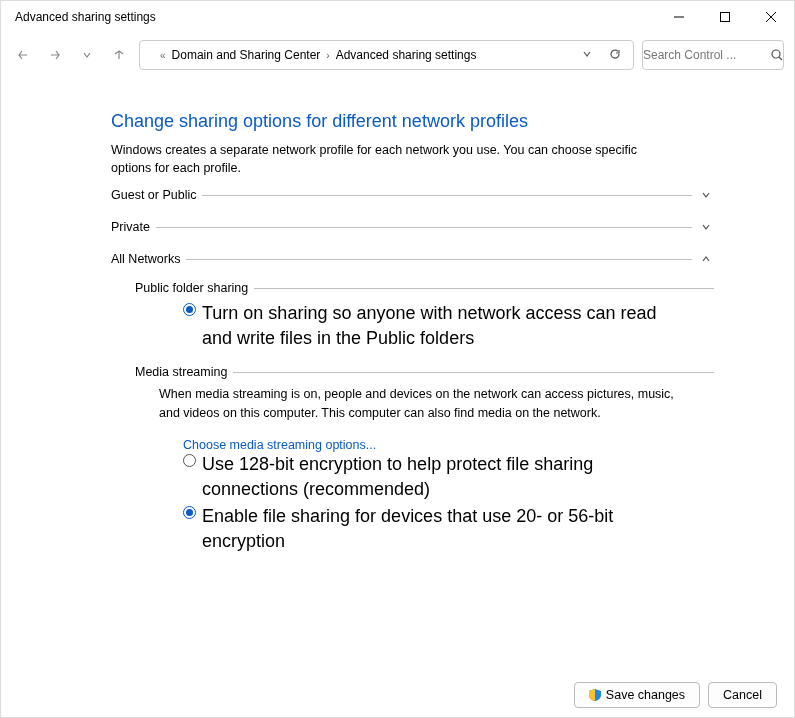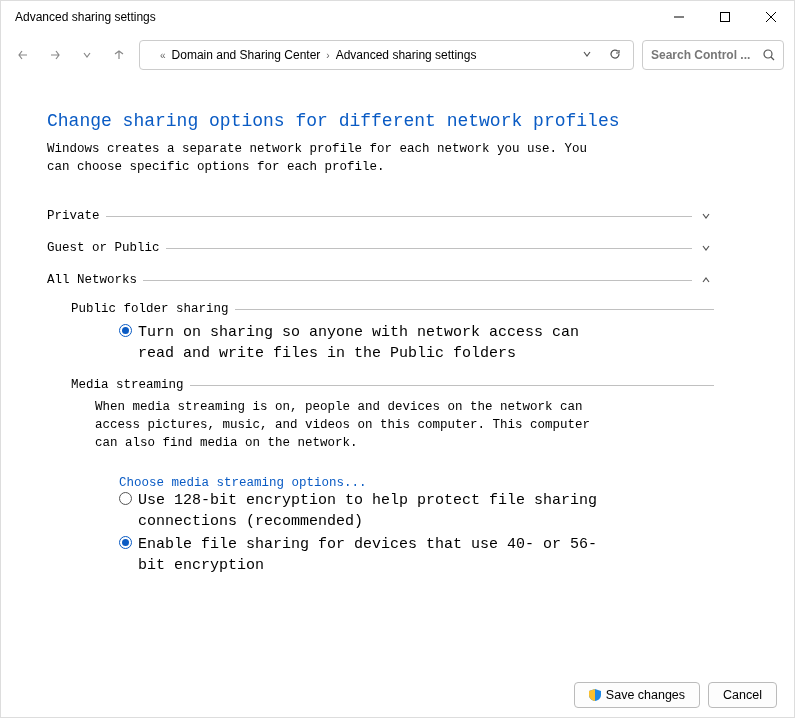--- a/index.html
+++ b/index.html
@@ -52,41 +52,39 @@
     font-size: 12px;
   }
   .breadcrumb .inner { flex:1; display:flex; align-items:center; gap:6px; padding-left:12px;}
   .breadcrumb .sep { color:#666; font-size:10px;}
   .breadcrumb .chev { width:20px; text-align:center; color:#555;}
   .search {
     width: 142px; height: 30px;
     border: 1px solid #ccc;
     border-radius: 4px;
     display: flex; align-items: center;
-    padding: 0 8px;
+    padding: 0 0;
     color: #777;
     font-size: 12px;
     gap:6px;
-    font-weight:bold;
   }
   .search span:first-child { flex:1; white-space:nowrap; overflow:hidden; text-overflow:ellipsis;}
   .content {
-    padding: 34px 80px 0 46px;
-    font-family: Liberation Mono, monospace;
+    padding: 34px 80px 0 110px;
   }
   .page-title {
     color: #0a5bc4;
     font-size: 18px;
     font-weight: 400;
     margin-bottom: 10px;
   }
   .page-desc {
     font-size: 12.5px;
     line-height: 1.4;
-    margin-bottom: 32px;
+    margin-bottom: 10px;
     max-width: 560px;
   }
   .section {
     margin-bottom: 16px;
   }
   .section-header {
     display: flex;
     align-items: center;
     font-size: 12.5px;
     cursor: default;
@@ -109,34 +107,34 @@
   .sub-header .line { flex:1; height:1px; background:#c0c0c0; margin-left:6px;}
   .sub-body {
     font-size:12.5px;
     line-height:1.45;
     margin: 6px 0 8px 48px;
     max-width: 520px;
   }
   .radio-group { margin-left: 72px; max-width: 500px;}
   .radio-row {
     display:flex; align-items:flex-start; gap:6px;
-    font-size:15px; line-height:1.4; margin-bottom:2px;
+    font-size:18px; line-height:1.4; margin-bottom:2px;
   }
   .radio {
     width:13px; height:13px; border:1px solid #555; border-radius:50%;
     margin-top:2px; flex-shrink:0;
     display:flex;align-items:center;justify-content:center;
   }
   .radio.checked { border-color:#0a5bc4;}
   .radio.checked::after{
     content:""; width:7px;height:7px;background:#0a5bc4;border-radius:50%;
   }
   .link {
     color:#0a5bc4; font-size:12.5px; margin-left:72px; display:inline-block;
-    margin-top:16px; cursor:default;
+    margin-top:8px; cursor:default;
   }
   .footer {
     position:absolute; bottom:10px; right:18px;
     display:flex; gap:8px;
   }
   .btn {
     height:26px; padding:0 14px;
     border:1px solid #bbb; border-radius:4px;
     background:#fdfdfd;
     font-size:12.5px;
@@ -216,45 +214,45 @@
     <svg width="12" height="12" fill="none" stroke="#555" stroke-width="1.2">
         <circle cx="5" cy="5" r="4"></circle>
         <line x1="8" y1="8" x2="11" y2="11"></line>
       </svg>
   </div>
 </div>
 
 <div class="content">
   <div class="page-title">Change sharing options for different network profiles</div>
   <div class="page-desc">Windows creates a separate network profile for each network you use. You can choose specific options for each profile.</div>
+
+  <div class="section">
+    <div class="section-header">
+      <span class="label">Guest or Public</span>
+      <span class="line"></span>
+      <span class="chevron">
+          <svg width="10" height="10" fill="none" stroke-width="1.2">
+            <path d="M2 3l3 4 3-4"></path>
+          </svg>
+        </span>
+    </div>
+  </div>
 
   <div class="section">
     <div class="section-header">
       <span class="label">Private</span>
       <span class="line"></span>
       <span class="chevron">
           <svg width="10" height="10" fill="none" stroke-width="1.2">
             <path d="M2 3l3 4 3-4"></path>
           </svg>
         </span>
     </div>
   </div>
 
-  <div class="section">
-    <div class="section-header">
-      <span class="label">Guest or Public</span>
-      <span class="line"></span>
-      <span class="chevron">
-          <svg width="10" height="10" fill="none" stroke-width="1.2">
-            <path d="M2 3l3 4 3-4"></path>
-          </svg>
-        </span>
-    </div>
-  </div>
-
 
   <div class="section">
     <div class="section-header">
       <span class="label">All Networks</span>
       <span class="line"></span>
       <span class="chevron">
           <svg width="10" height="10" fill="none" stroke-width="1.2">
             <path d="M2 7l3-4 3 4"></path>
           </svg>
         </span>
@@ -278,21 +276,21 @@
     <div class="sub-body">When media streaming is on, people and devices on the network can access pictures, music, and videos on this computer. This computer can also find media on the network.</div>
     <span class="link">Choose media streaming options...</span>
 
     <div class="radio-group">
       <div class="radio-row">
         <span class="radio"></span>
         <span>Use 128-bit encryption to help protect file sharing connections (recommended)</span>
       </div>
       <div class="radio-row">
         <span class="radio checked"></span>
-        <span>Enable file sharing for devices that use 40- or 56-bit encryption</span>
+        <span>Enable file sharing for devices that use 20- or 56-bit encryption</span>
       </div>
     </div>
   </div>
 </div>
 
 <div class="footer">
   <div class="btn">
     <svg class="shield" viewBox="0 0 12 12">
       <path d="M6 0L0 2v4c0 3 2.5 5.5 6 6 3.5-.5 6-3 6-6V2z" fill="#1e88e5"></path>
       <path d="M6 0L0 2v4c0 3 2.5 5.5 6 6V0z" fill="#fbc02d"></path>

